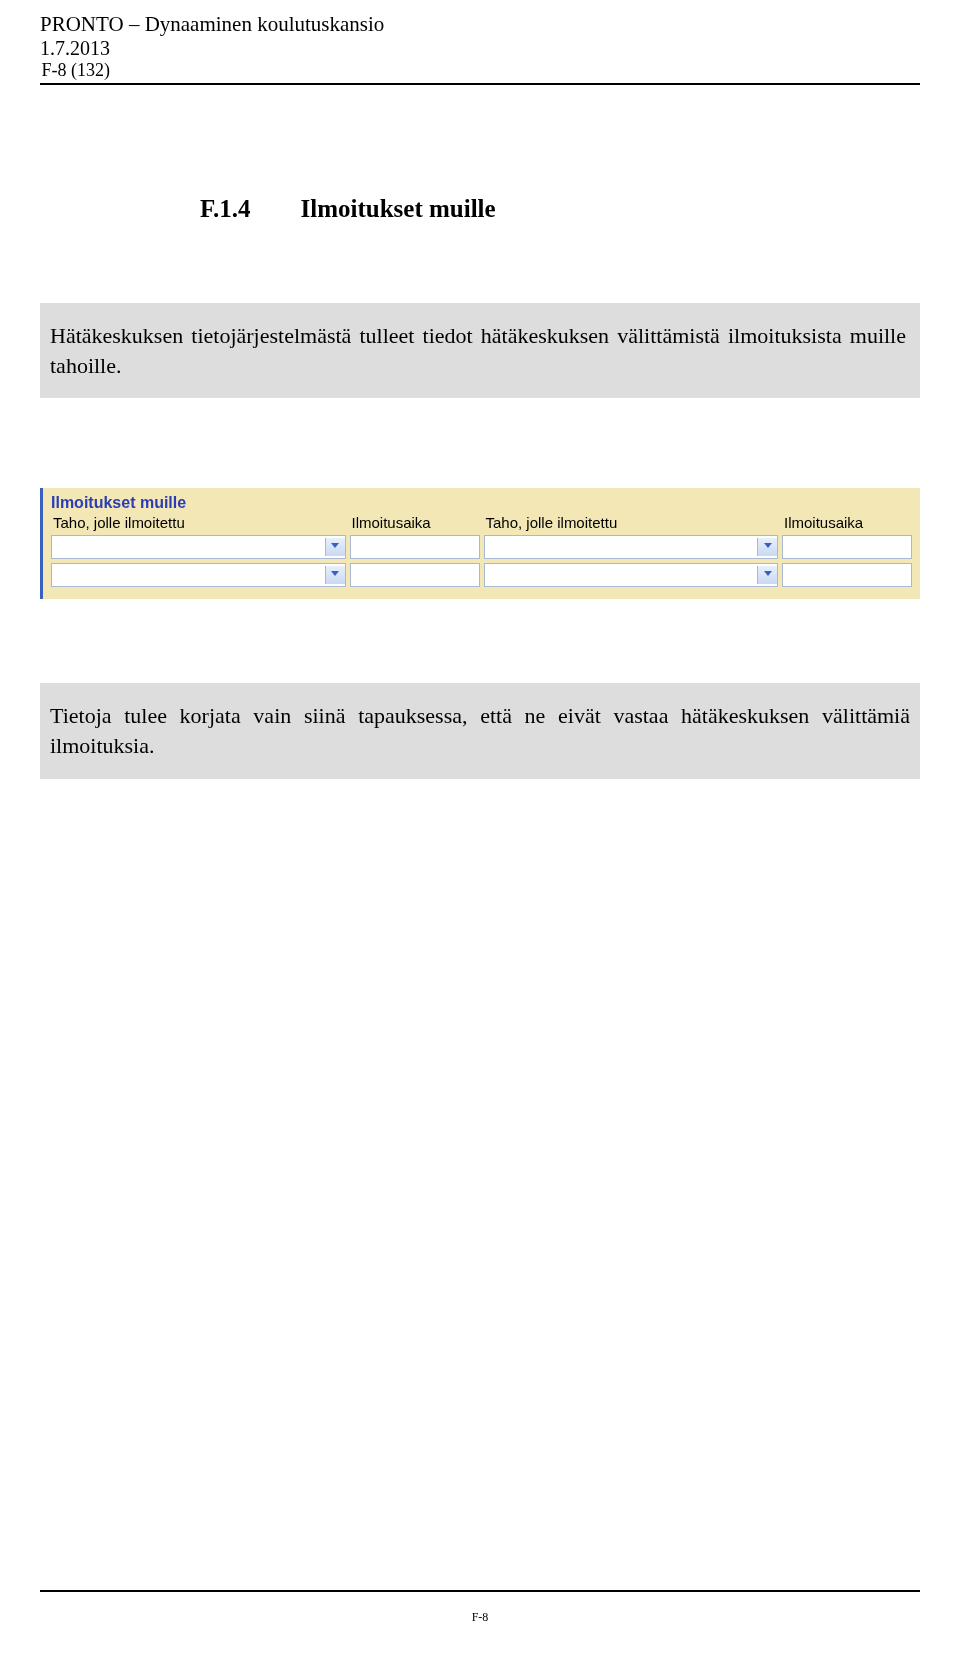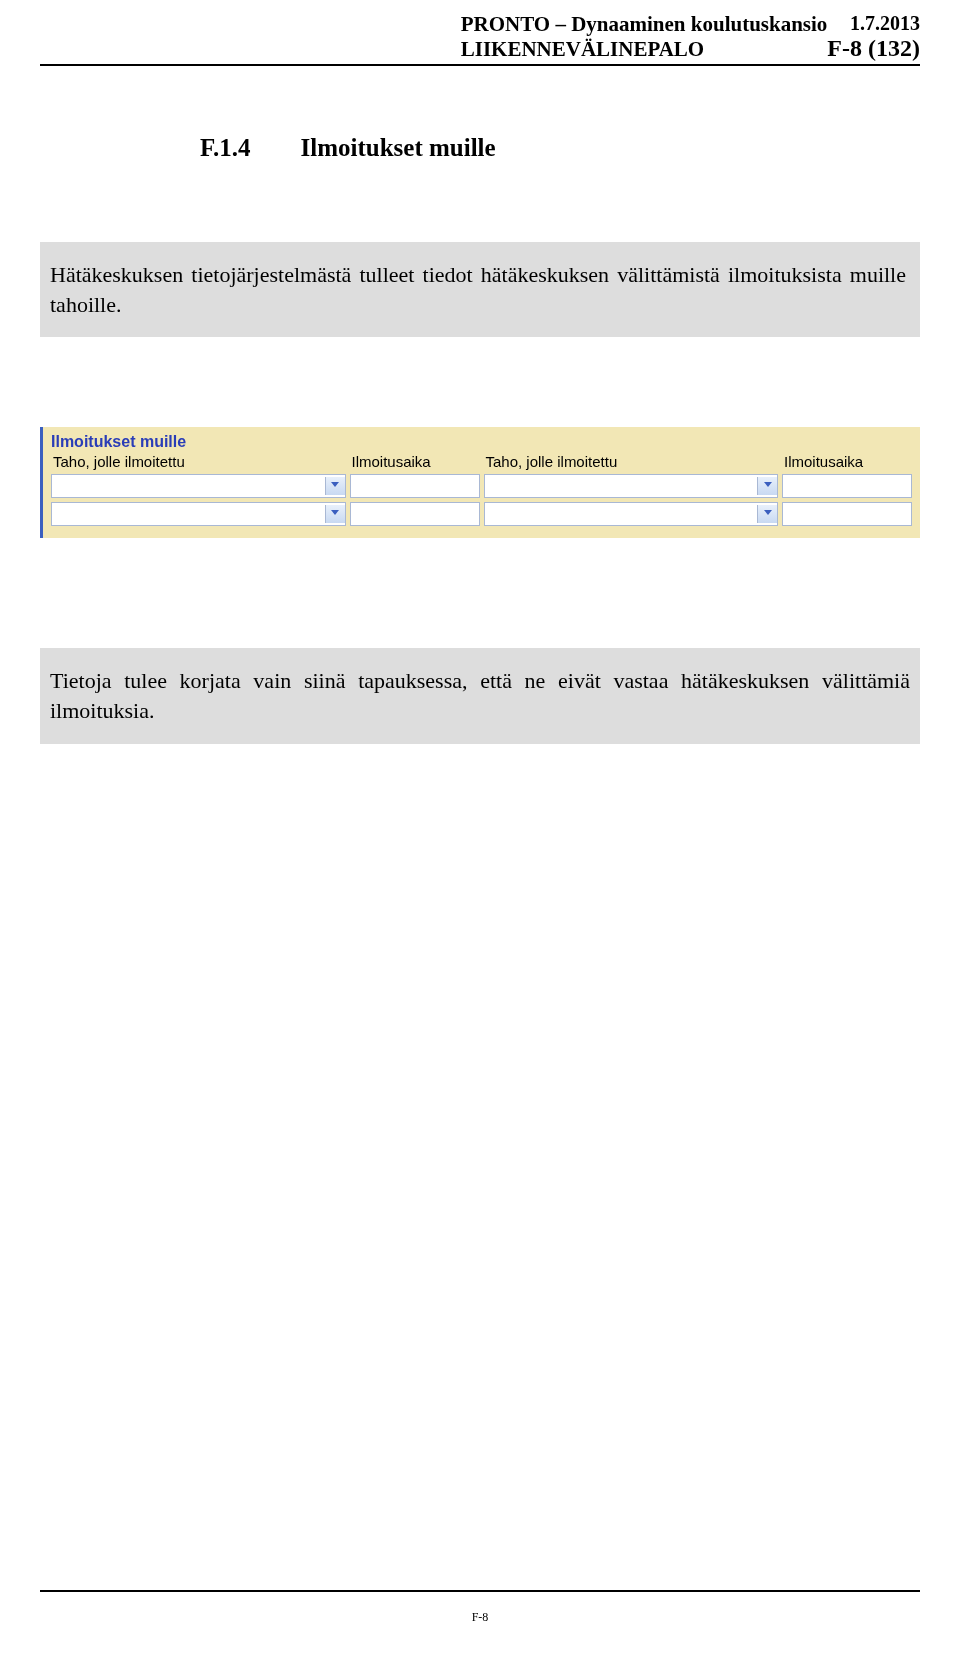--- a/index.html
+++ b/index.html
@@ -11,54 +11,55 @@
     margin: 0 auto;
     padding: 0;
   }
   .page {
     padding: 12px 40px 40px 40px;
     min-height: 1665px;
     position: relative;
   }
   .header-row {
     display: flex;
-    justify-content: flex-end;
+    justify-content: space-between;
     align-items: flex-start;
-    font-weight: bold;
+    font-weight: normal;
     font-size: 21px;
     margin-bottom: 0;
+    flex-direction: column;
   }
   .header-left { text-align: left; }
   .header-right { text-align: right; font-size: 20px; }
-  .header-right .pg { font-size: 24px; }
+  .header-right .pg { font-size: 18px; }
   .hr-top {
     border: none;
     border-top: 2.5px solid #000;
     margin-top: 2px;
     margin-bottom: 0;
   }
   .section-heading {
     font-weight: bold;
     font-size: 25px;
-    margin-top: 68px;
+    margin-top: 110px;
     margin-left: 160px;
     display: flex;
     gap: 50px;
   }
   .info-box {
     background: #dddddd;
     margin-top: 80px;
     padding: 18px 14px 18px 10px;
     font-size: 22px;
     line-height: 1.35;
     text-align: justify;
   }
   .info-box2 {
     background: #dddddd;
-    margin-top: 110px;
+    margin-top: 84px;
     padding: 18px 10px 18px 10px;
     font-size: 22px;
     line-height: 1.35;
     text-align: justify;
   }
   
   .form-shot {
     margin-top: 90px;
     border-left: 3px solid #3b5fbf;
     background: #f2e7b5;
@@ -142,21 +143,20 @@
   }
 </style>
 </head>
 <body>
 
 <div class="page">
 
   <div class="header-row">
     <div class="header-left">
       <div>PRONTO – Dynaaminen koulutuskansio</div>
-      <div>LIIKENNEVÄLINEPALO</div>
     </div>
     <div class="header-right">
       <div>1.7.2013</div>
       <div class="pg">F-8 (132)</div>
     </div>
   </div>
   <hr class="hr-top">
 
   <div class="section-heading">
     <span>F.1.4</span>

